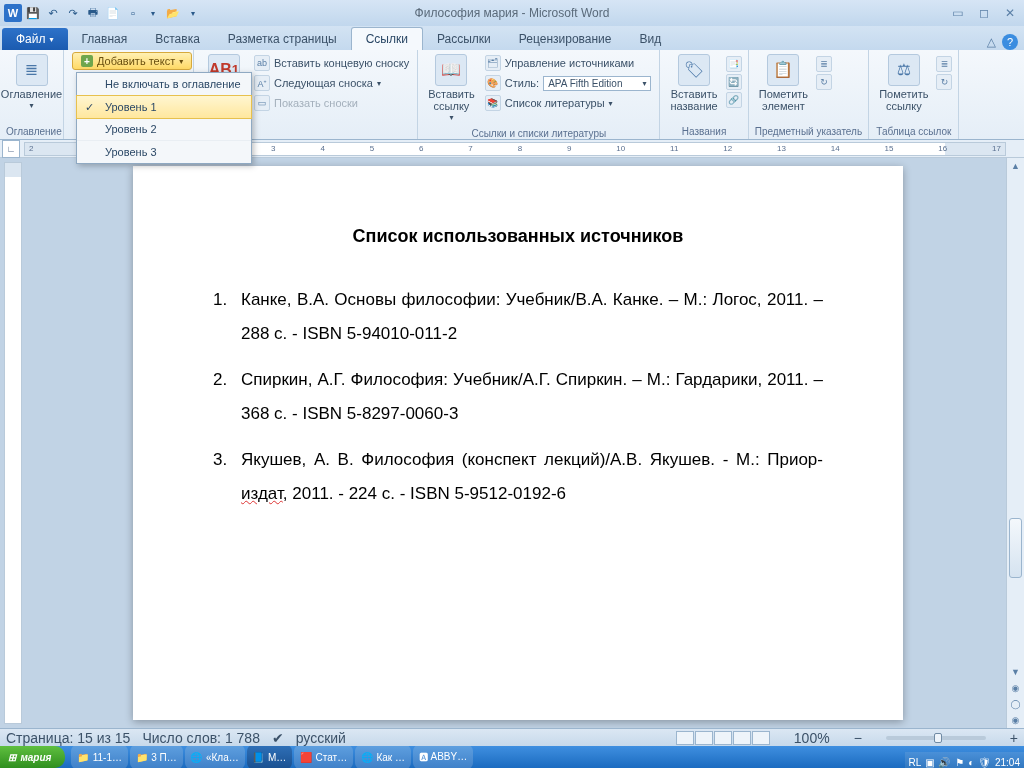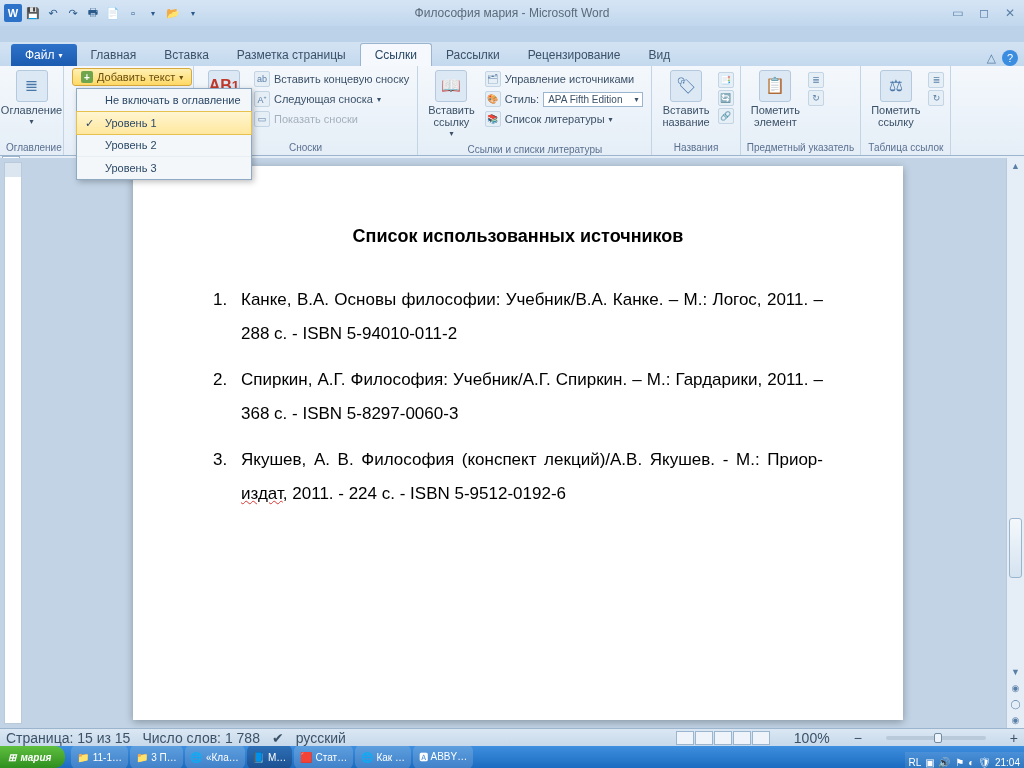--- a/index.html
+++ b/index.html
@@ -7,38 +7,38 @@
 
 
 .title-bar { height: 26px; background: linear-gradient(#d6e5f5,#c1d7ed); display: flex; align-items: center; font-size: 12px; color: #444; position: relative; }
 .title-bar .qat { display: flex; gap: 2px; padding-left: 4px; align-items: center;}
 .qat-btn { width: 18px; height: 18px; display: flex; align-items: center; justify-content: center; font-size: 11px; color:#2a5a8a; border-radius:2px; }
 .title-bar .doc-title { position:absolute; left:50%; transform:translateX(-50%); font-size: 12px; color:#5a6a7a; }
 .title-bar .win-controls { position:absolute; right:4px; display:flex; gap:6px; }
 .win-ctl { width:20px; height:14px; color:#5a7fa6; font-size:12px; display:flex; align-items:center; justify-content:center;}
 
 
-.ribbon-tabs { height: 24px; background: linear-gradient(#d3e3f3,#c4d9ee); display:flex; align-items:flex-end; font-size:12px; padding-left:11px;margin-top:16px;}
+.ribbon-tabs { height: 24px; background: linear-gradient(#d3e3f3,#c4d9ee); display:flex; align-items:flex-end; font-size:12px; padding-left:2px;}
 .file-tab { background: linear-gradient(#2d72c9,#1b5bb0); color:#fff; padding: 4px 14px; border-radius:3px 3px 0 0; font-size:12px; display:flex; align-items:center; gap:4px;}
 .tab { padding:4px 14px; color:#3b5168; cursor:default;}
 .tab.active { background:#f5f9fd; border:1px solid #9bb5ce; border-bottom:none; border-radius:3px 3px 0 0; color:#2b4866;}
 .ribbon-help { position:absolute; right:6px; display:flex; gap:6px; align-items:center;}
 .help-icon { width:16px; height:16px; background:#3b8de0; color:#fff; border-radius:50%; font-size:11px; display:flex; align-items:center; justify-content:center;}
 
 
 .ribbon { height: 90px; background: linear-gradient(#f4f8fc,#e5eef7); border-bottom:1px solid #9bb5ce; display:flex; font-size:11px; position:relative;}
 .group { border-right:1px solid #c3d4e4; padding:2px 6px 0 6px; display:flex; flex-direction:column; height:100%;}
 .group-body { flex:1; display:flex; gap:4px; align-items:flex-start;}
 .group-label { text-align:center; font-size:10px; color:#5a7090; padding:2px 0; white-space:nowrap;}
 .big-btn { display:flex; flex-direction:column; align-items:center; justify-content:flex-start; padding:2px 4px; min-width:48px; text-align:center; line-height:12px; color:#3b5168;}
 .big-btn .icn { width:32px; height:32px; background:#dce8f4; border:1px solid #b4c9de; border-radius:3px; margin-bottom:2px; display:flex; align-items:center; justify-content:center; font-size:16px; color:#4a77a8;}
 .sm-row { display:flex; align-items:center; gap:4px; padding:1px 2px; white-space:nowrap; color:#3b5168;}
 .sm-row.disabled { color:#a4b0bc;}
 .sm-icn { width:16px; height:16px; background:#e6eef6; border:1px solid #c3d4e4; border-radius:2px; display:inline-flex; align-items:center; justify-content:center; font-size:9px; color:#5a7fa6;}
-.dd-box { border:1px solid #9bb5ce; background:#fff; font-size:10px; padding:1px 4px; display:flex; align-items:center; gap:12px; min-width:90px; justify-content:space-between;}
+.dd-box { border:1px solid #9bb5ce; background:#fff; font-size:10px; padding:1px 4px; display:flex; align-items:center; gap:20px; min-width:90px; justify-content:space-between;}
 
 
 .addtext-wrap { position:absolute; left:72px; top:2px; z-index:20;}
 .addtext-btn { background: linear-gradient(#fff0b3,#ffd966); border:1px solid #d6a93d; border-radius:3px; padding:2px 8px; font-size:11px; color:#6a4f0f; display:flex; align-items:center; gap:4px;}
 .addtext-btn .plus { width:12px; height:12px; display:inline-flex; align-items:center; justify-content:center; background:#6fa64d; color:#fff; border-radius:2px; font-size:10px; font-weight:bold;}
 .dd-menu { position:absolute; top:20px; left:4px; width:176px; background:#f4f7fa; border:1px solid #8fa9c2; box-shadow:2px 2px 6px rgba(0,0,0,.25);}
 .dd-item { padding:5px 8px 5px 28px; font-size:11px; color:#2b4866; position:relative; border-bottom:1px solid #e9eef3;}
 .dd-item:last-child{border-bottom:none;}
 .dd-item.highlight { background: linear-gradient(#fff6d1,#ffe79e); border:1px solid #e7c14e; margin:-1px;}
 .dd-item .check { position:absolute; left:8px; color:#2b4866;}
@@ -176,21 +176,20 @@
             <span class="sm-icn">A⁺</span>
             <span>Следующая сноска</span>
             <span class="caret">▾</span>
           </div>
         <div class="sm-row disabled">
             <span class="sm-icn">▭</span>
             <span>Показать сноски</span>
           </div>
       </div>
     </div>
-    <div class="group-label">Сноски</div>
   </div>
 
   <div class="group">
     <div class="group-body">
       <div class="big-btn">
           <div class="icn">📖</div>
           <span style="white-space:pre">Вставить
 ссылку</span>
           <span class="caret">▾</span>
         </div>

